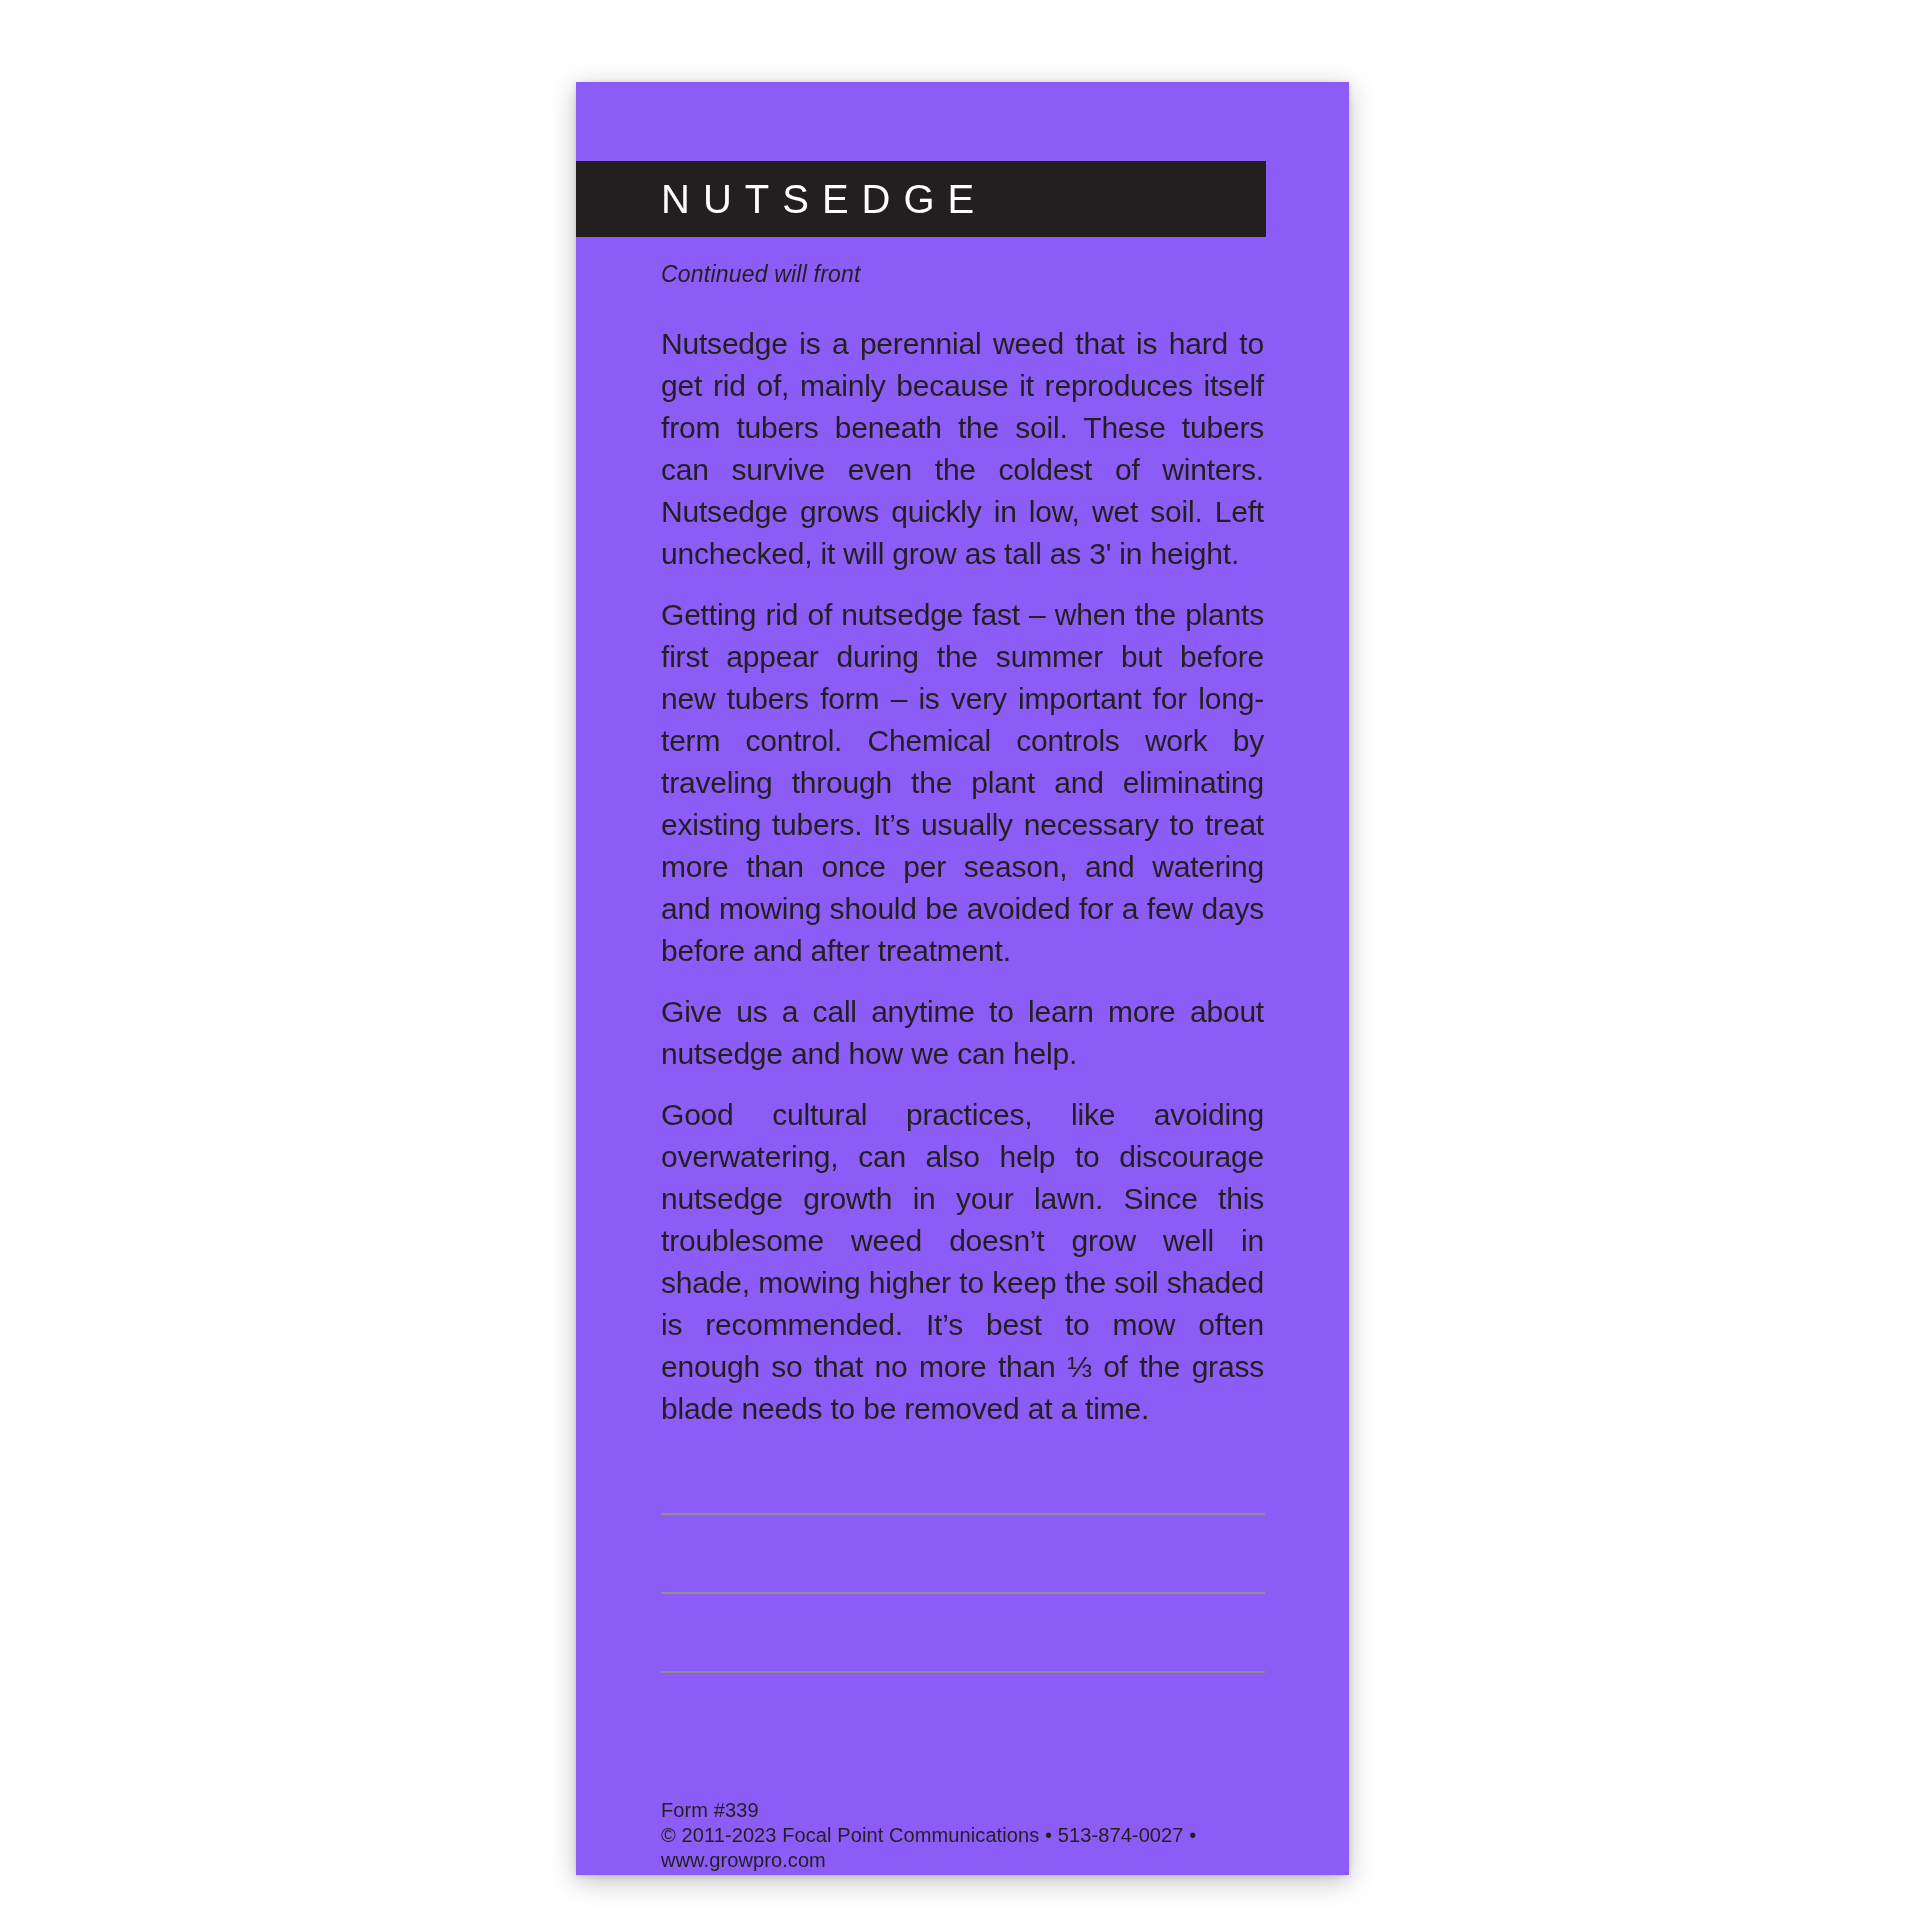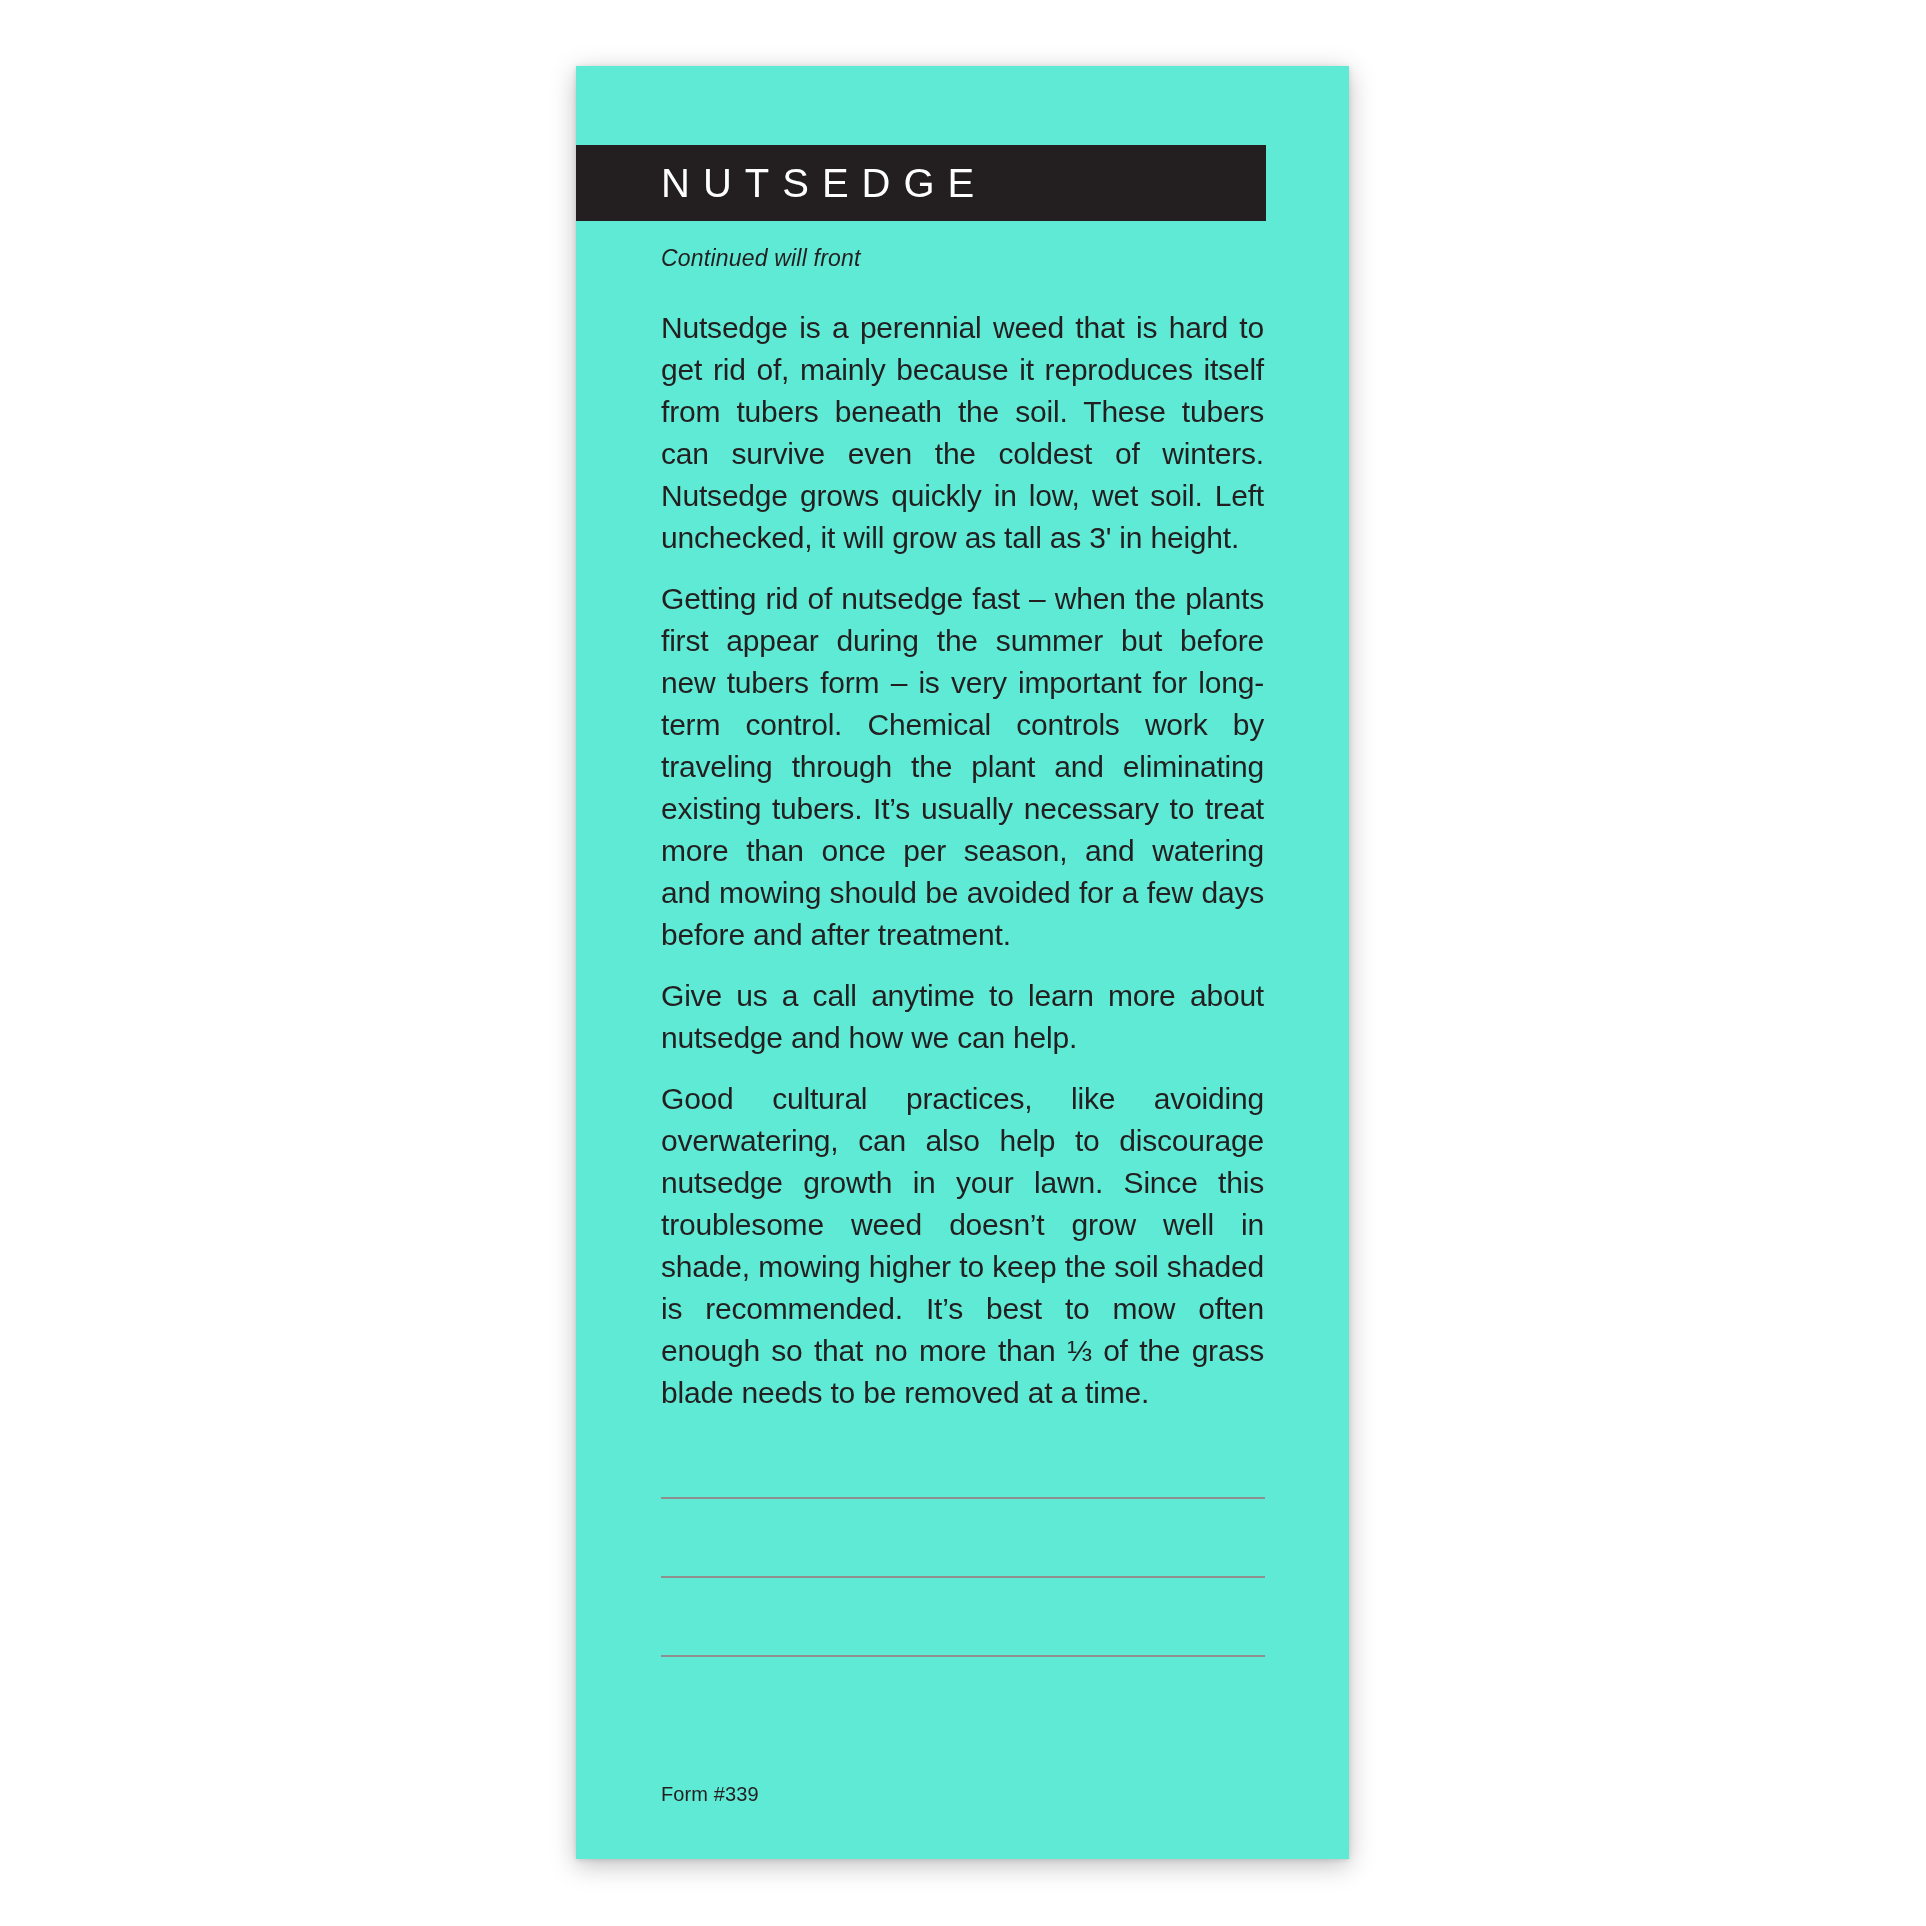--- a/index.html
+++ b/index.html
@@ -5,23 +5,23 @@
   html, body { margin: 0; padding: 0; }
   body {
     width: 1927px; height: 1927px;
     background: #ffffff;
     font-family: "Liberation Sans", "DejaVu Sans", sans-serif;
     position: relative;
     overflow: hidden;
   }
   .card {
     position: absolute;
-    left: 576px; top: 66px;
+    left: 576px; top: 82px;
     width: 773px; height: 1793px;
-    background: #5eead4;
+    background: #8b5cf6;
     box-shadow: 0 6px 24px rgba(0,0,0,0.25), 0 1px 5px rgba(0,0,0,0.12);
     box-sizing: border-box;
   }
   .title-bar {
     margin-top: 79px;
     width: 690px; height: 76px;
     background: #231f20;
     display: flex; align-items: center;
     box-sizing: border-box;
     padding-left: 85px;
@@ -93,16 +93,17 @@
   </div>
 
   <div class="note-lines">
       <div class="rule-line"></div>
       <div class="rule-line"></div>
       <div class="rule-line"></div>
     </div>
 
   <div class="footer">
     <div>Form #339</div>
+    <div>© 2011-2023 Focal Point Communications • 513-874-0027 • www.growpro.com</div>
   </div>
 
 </div>
 
 
 </body></html>

